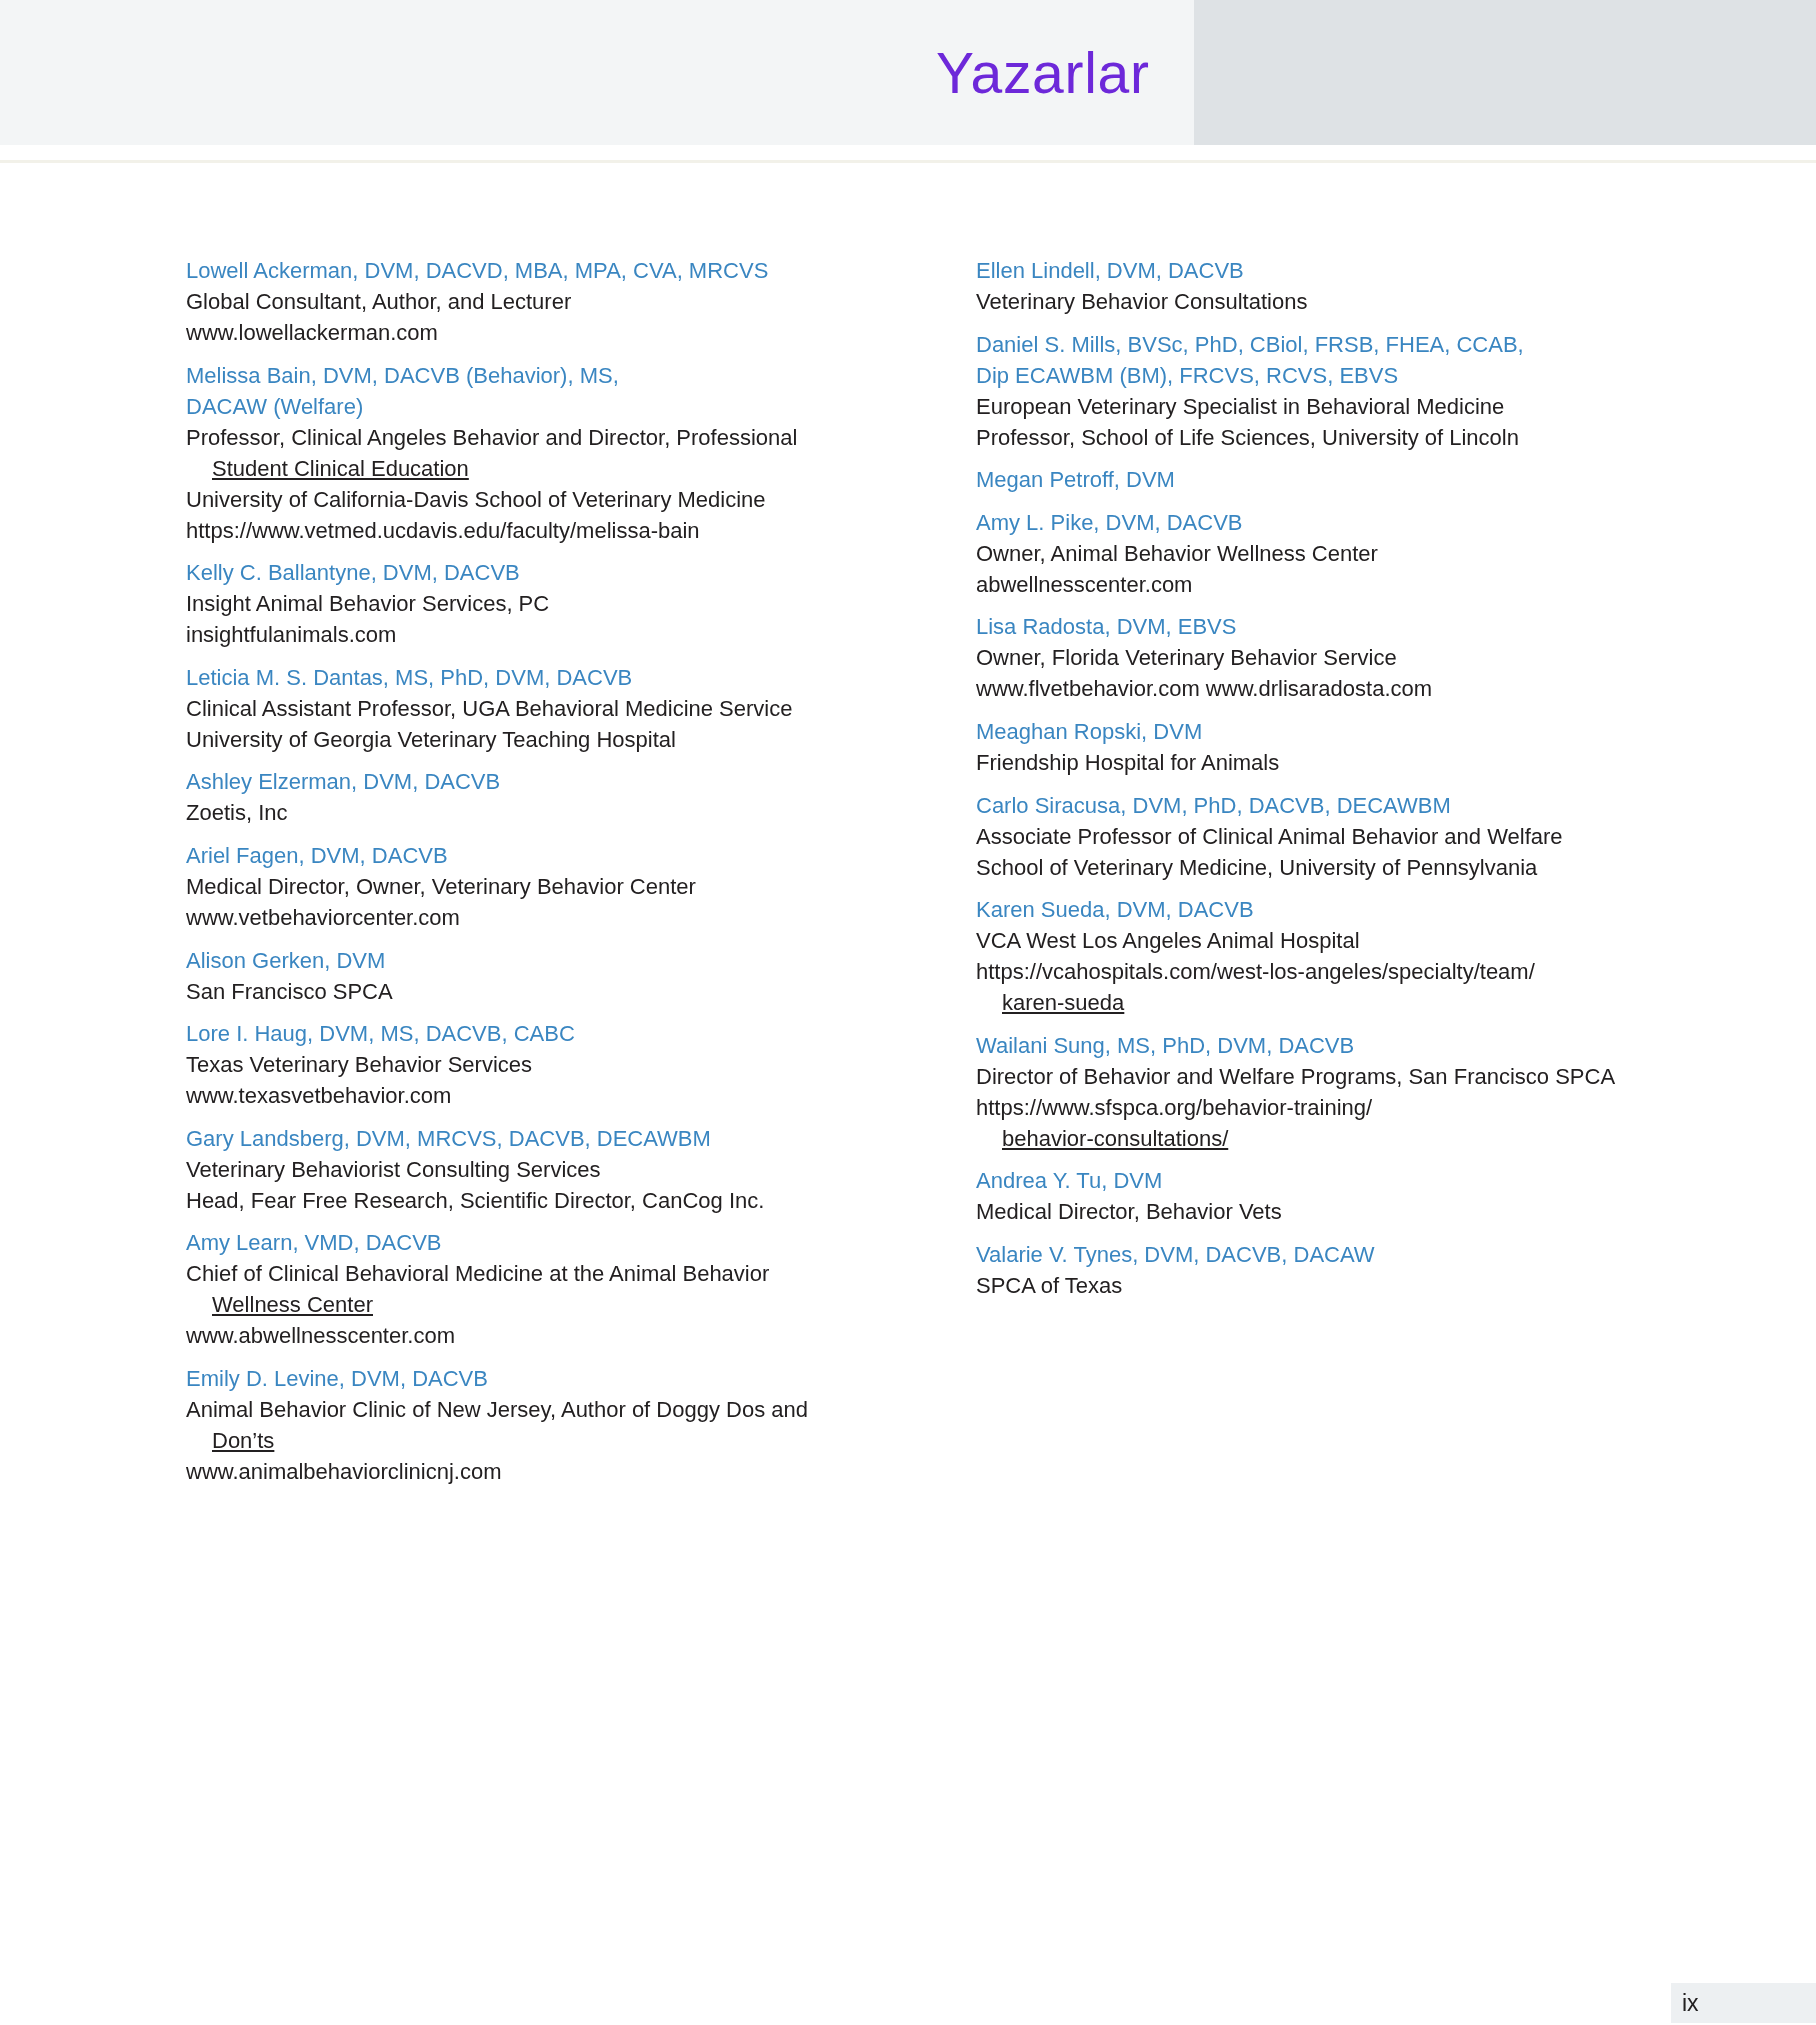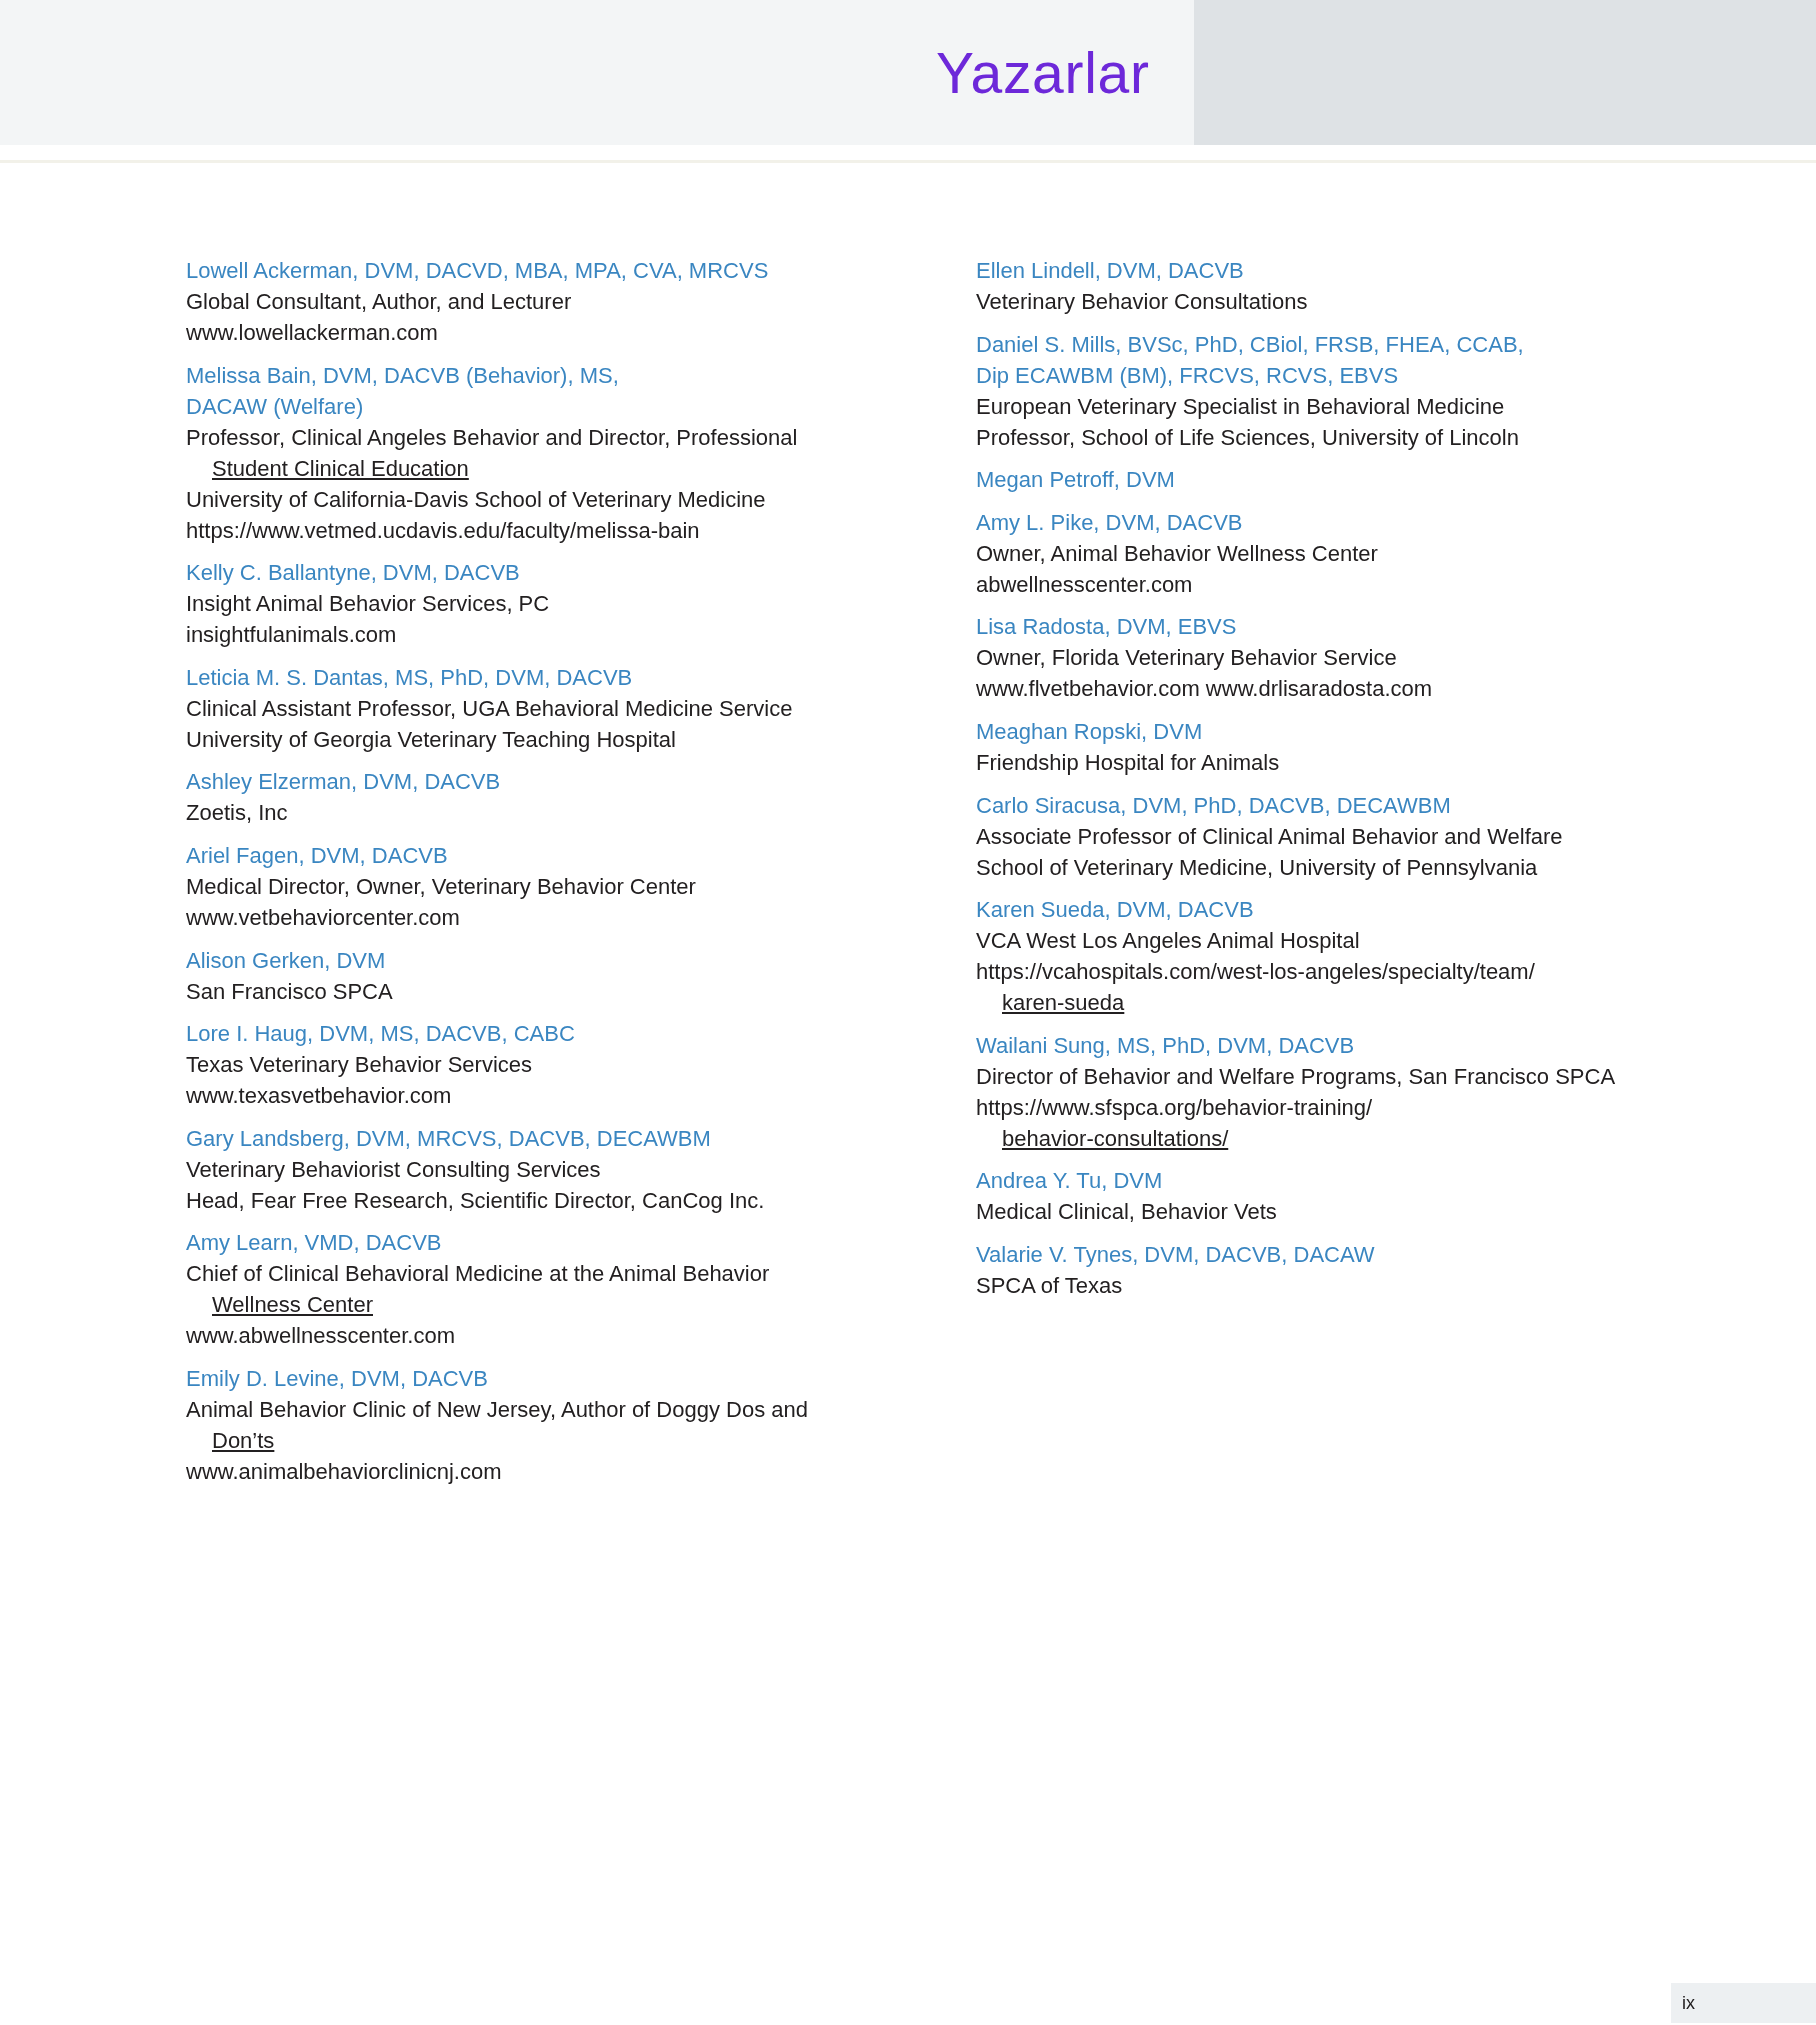--- a/index.html
+++ b/index.html
@@ -42,21 +42,21 @@
     color: #3a86c1; font-weight: 400;
   }
   .line { white-space: nowrap; }
   .line.indent { padding-left: 26px; text-decoration: underline; }
   .page-number-box {
     position: absolute; left: 1671px; top: 1983px;
     width: 145px; height: 40px;
     background: #edf0f2;
     display: flex; align-items: center;
     box-sizing: border-box; padding-left: 11px;
-    font-size: 18px; color: #232021;
+    font-size: 23px; color: #232021;
   }
 </style>
 </head>
 <body>
 
 <div class="page-header">
   <div class="header-accent-block"></div>
   <div class="page-title">Yazarlar</div>
 </div>
 
@@ -204,21 +204,21 @@
         <div class="line">Wailani Sung, MS, PhD, DVM, DACVB</div>
       </div>
       <div class="line detail">Director of Behavior and Welfare Programs, San Francisco SPCA</div>
       <div class="line detail">https://www.sfspca.org/behavior-training/</div>
       <div class="line detail indent">behavior-consultations/</div>
     </div>
     <div class="author-entry">
       <div class="author-name">
         <div class="line">Andrea Y. Tu, DVM</div>
       </div>
-      <div class="line detail">Medical Clinical, Behavior Vets</div>
+      <div class="line detail">Medical Director, Behavior Vets</div>
     </div>
     <div class="author-entry">
       <div class="author-name">
         <div class="line">Valarie V. Tynes, DVM, DACVB, DACAW</div>
       </div>
       <div class="line detail">SPCA of Texas</div>
     </div>
   </div>
 
 <div class="page-number-box">

